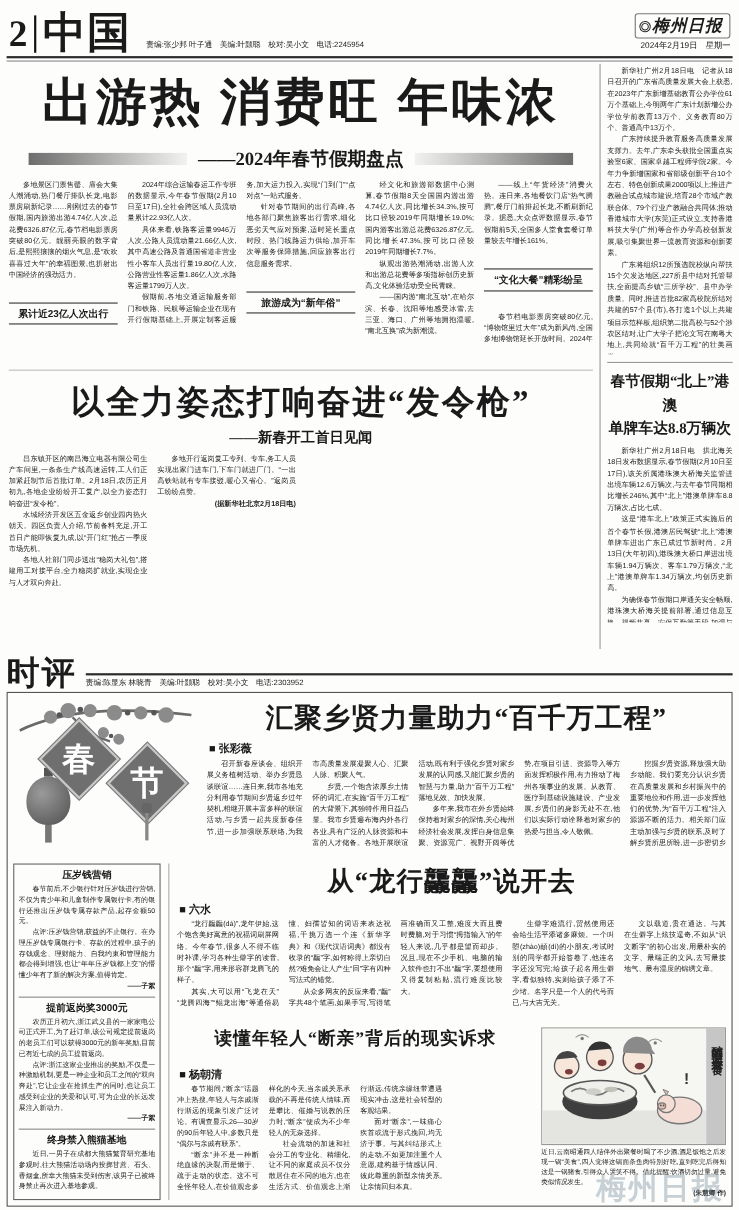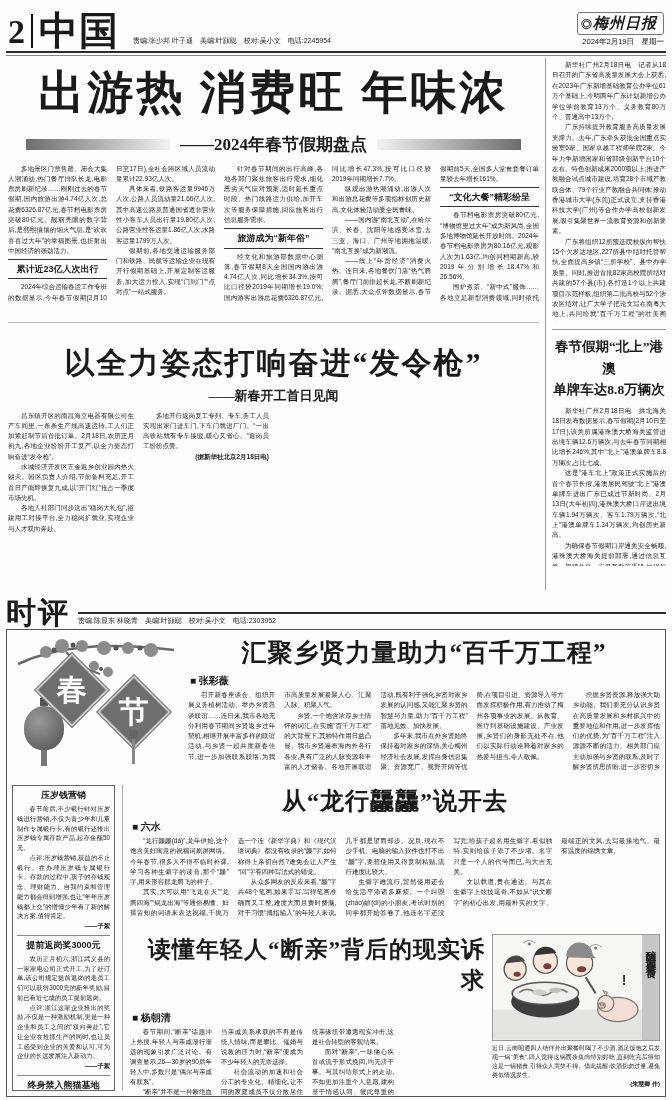--- a/index.html
+++ b/index.html
@@ -26,24 +26,24 @@
   .main-headline { text-align:center; font-family:"Liberation Serif", serif; font-weight:900; font-size:46px; letter-spacing:3px; line-height:1.45; }
   .sub-row { display:flex; align-items:center; gap:10px; margin:6px 18px 8px 18px; }
   .sub-bar-l { flex:1; height:11px; background:linear-gradient(to right,#6d6d6d,#f2f2f0); }
   .sub-bar-r { flex:1; height:11px; background:linear-gradient(to left,#6d6d6d,#f2f2f0); }
   .main-sub { font-size:17px; font-weight:bold; font-family:"Liberation Serif", serif; white-space:nowrap; }
 
   .bodycols { text-align:justify; font-size:6.5px; line-height:1.58; column-gap:9px; column-fill:auto; overflow:hidden; }
   .cols5 { columns:5; height:152px; }
   .cols4n { columns:4; height:138px; }
   .art-p { text-indent:2em; }
-  .subhead { font-weight:bold; font-size:9px; text-align:center; text-indent:0; border-top:1px solid #333; border-bottom:1px solid #333; padding:2px 0; margin:3px 0; break-inside:avoid; }
+  .subhead { font-weight:bold; font-size:9px; text-align:center; text-indent:0; border-top:1px solid #333; border-bottom:1px solid #333; padding:2px 0; margin:19px 0; break-inside:avoid; }
   .sig { text-align:right; text-indent:0; font-weight:bold; }
 
-  .nested { margin-top:6px; border-top:1px solid #bbb; padding-top:20px; }
+  .nested { margin-top:20px; border-top:1px solid #bbb; padding-top:8px; }
   .nested-headline { text-align:center; font-family:"Liberation Serif", serif; font-weight:900; font-size:30px; letter-spacing:2px; }
   .nested-sub { text-align:center; font-size:13px; font-weight:bold; font-family:"Liberation Serif", serif; margin:3px 0 6px 0; }
 
   
   .sidebar { width:120px; padding:2px 0 0 6px; }
   .side-headline { font-family:"Liberation Serif", serif; font-weight:900; font-size:13.5px; text-align:center; line-height:1.6; margin-bottom:5px; }
   .side-text { font-size:6.5px; line-height:1.6; text-align:justify; overflow:hidden; }
   .side-sep { border-top:1px solid #999; margin:7px 0 6px 0; }
 
   
@@ -64,33 +64,33 @@
   .lantern:after { content:""; position:absolute; left:17px; bottom:-16px; width:6px; height:16px; background:#777; }
   .tassel { position:absolute; left:120px; top:96px; width:3px; height:34px; background:#888; }
   .tassel:before { content:""; position:absolute; left:-3px; top:0; width:9px; height:9px; background:#666; border-radius:2px; }
 
   .sp-r1-right { flex:1; display:flex; flex-direction:column; }
   .sp-headline1 { font-size:25px; font-weight:900; font-family:"Liberation Serif", serif; text-align:center; letter-spacing:1px; margin:2px 0 4px 0; }
   .byline { font-size:10px; font-weight:bold; margin:1px 0 2px 2px; text-indent:0; }
   .essay1-cols { columns:5; column-gap:9px; column-fill:auto; height:96px; overflow:hidden; font-size:6.5px; line-height:1.58; text-align:justify; }
 
   .sp-row2 { display:flex; gap:7px; margin-top:5px; height:306px; }
-  .rail { width:103px; flex:none; border:1px solid #666; padding:3px 4px; overflow:hidden; }
+  .rail { width:134px; flex:none; border:1px solid #666; padding:3px 4px; overflow:hidden; }
   .rail-item + .rail-item { border-top:1px solid #888; margin-top:4px; padding-top:3px; }
   .rail-title { font-weight:bold; font-size:9px; text-align:center; margin-bottom:2px; }
   .rail-body { font-size:6.3px; line-height:1.55; text-align:justify; }
   .rail-sig { text-align:right; font-size:6.3px; font-weight:bold; }
 
   .sp-essays { flex:1; border-left:1px solid #aaa; padding-left:7px; display:flex; flex-direction:column; }
   .sp-headline2 { font-size:24px; font-weight:900; font-family:"Liberation Serif", serif; text-align:center; letter-spacing:1px; margin:0 0 3px 0; }
   .essay2-cols { columns:5; column-gap:9px; column-fill:auto; height:92px; overflow:hidden; font-size:6.5px; line-height:1.58; text-align:justify; }
 
   .sp-row3 { display:flex; gap:7px; margin-top:6px; flex:1; }
   .essay3 { flex:1; }
-  .sp-headline3 { font-size:23px; font-weight:900; font-family:"Liberation Serif", serif; text-align:right; letter-spacing:1px; margin-bottom:15px; }
+  .sp-headline3 { font-size:16px; font-weight:900; font-family:"Liberation Serif", serif; text-align:center; letter-spacing:1px; margin-bottom:15px; }
   .essay3-cols { columns:4; column-gap:9px; column-fill:auto; height:108px; overflow:hidden; font-size:6.4px; line-height:1.55; text-align:justify; }
 
   .cartoon { width:168px; flex:none; position:relative; }
   .cartoon-frame { display:flex; border:1px solid #999; background:#f7f7f5; }
   .cartoon-svg { flex:1; display:block; }
   .cartoon-strip { width:17px; background:#c6c6c6; display:flex; align-items:flex-start; justify-content:center; padding-top:6px; }
   .cartoon-strip span { writing-mode:vertical-rl; font-weight:900; font-size:10.5px; letter-spacing:3px; font-family:"Liberation Serif", serif; color:#222; }
   .cartoon-caption { font-size:6px; line-height:1.5; text-align:justify; margin-top:3px; }
   .cartoon-credit { font-size:6px; text-align:right; font-weight:bold; }
   .watermark { position:absolute; right:2px; bottom:-4px; font-size:27px; font-weight:900; font-family:"Liberation Serif", serif; color:rgba(110,135,150,.38); letter-spacing:2px; pointer-events:none; white-space:nowrap; }

